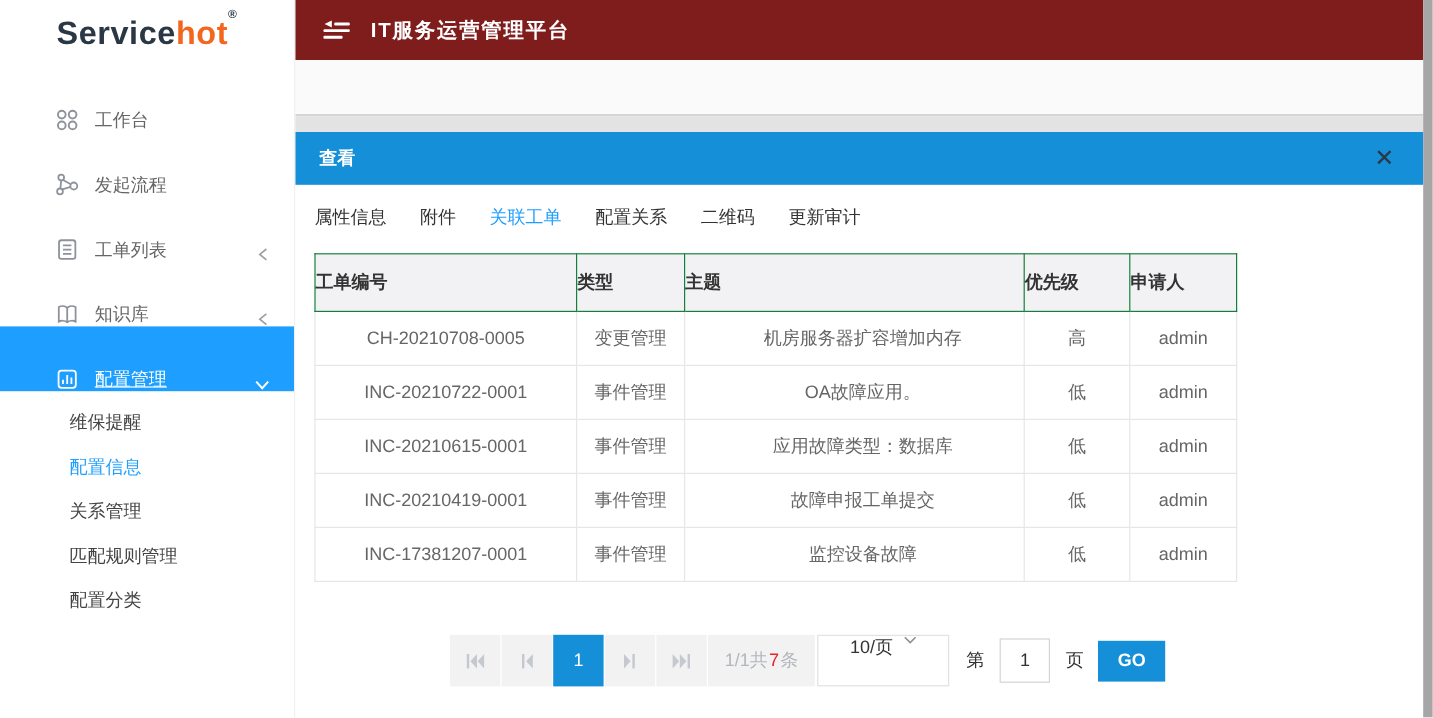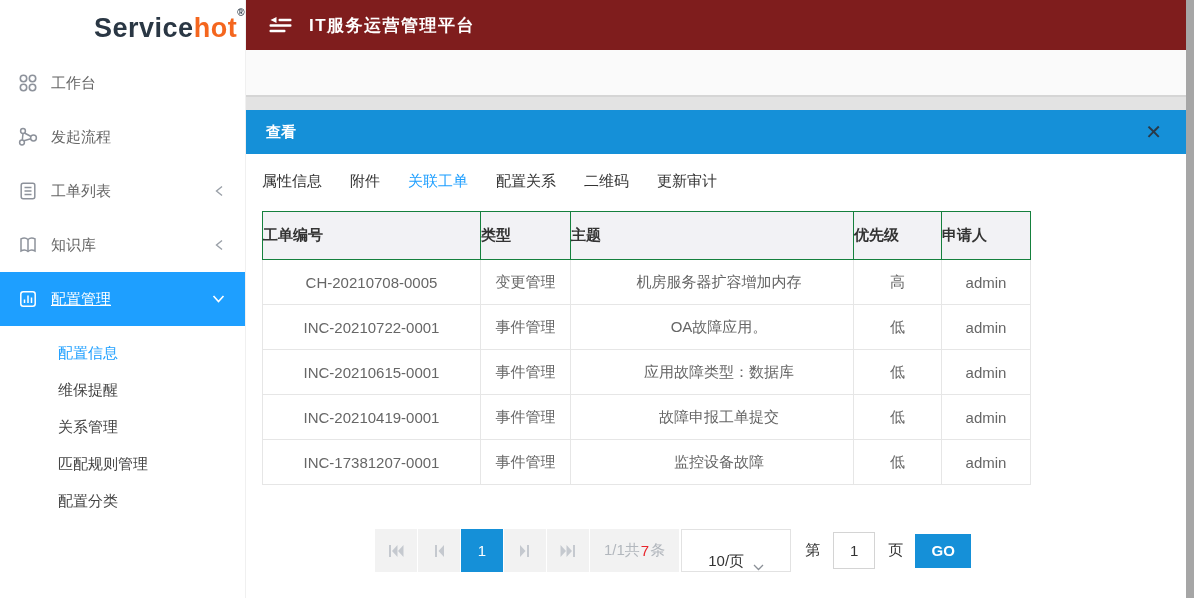--- a/index.html
+++ b/index.html
@@ -15,29 +15,29 @@
     position:absolute; top:0; right:0; width:8px; height:598px;
     background:#a6a6a6; z-index:10;
   }
 
   
   .sidebar {
     position:absolute; left:0; top:0; width:246px; height:598px;
     background:#fff; border-right:1px solid #f0f0f0; z-index:5;
   }
   .logo {
-    height:56px; display:flex; align-items:center; justify-content:flex-end;
+    height:56px; display:flex; align-items:center; justify-content:center;
     font-size:27px; font-weight:bold; letter-spacing:.5px; cursor:pointer;
   }
   .logo .p1 { color:#2a3744; }
   .logo .p2 { color:#f4661e; }
   .logo .reg { font-size:10px; color:#2a3744; align-self:flex-start; margin-top:7px; }
   .nav-item {
-    height:54px; display:flex; align-items:center;
-    padding:0 20px 0 18px; color:#666; font-size:15px; cursor:pointer;
+    height:54px; display:flex; align-items:flex-end;
+    padding:0 20px 0 46px; color:#666; font-size:15px; cursor:pointer;
   }
   .nav-item .ic { width:20px; height:20px; margin-right:13px; flex:0 0 auto; }
   .nav-item .chev { margin-left:auto; }
   .nav-item.active { background:#1e9fff; color:#fff;text-decoration:underline; }
   .subnav { padding:8px 0 4px; }
   .subnav-item {
     height:37px; line-height:37px; padding-left:58px;
     font-size:15px; color:#444; cursor:pointer;
   }
   .subnav-item.active { color:#1e9fff; }
@@ -100,21 +100,21 @@
   .pgbtn.current {
     background:#1590d8; color:#fff; font-size:15px; cursor:default;
   }
   .pginfo {
     height:43px; background:#f2f2f2; display:flex; align-items:center;
     padding:0 14px; color:#b2b7bd; font-size:15px; margin-right:2px;
   }
   .pginfo .red { color:#e8262d; margin:0 1px; }
   .pgsize {
     height:43px; width:110px; background:#fff; border:1px solid #e2e2e2;
-    display:flex; align-items:flex-end; justify-content:center;
+    display:flex; align-items:flex-start; justify-content:center;
     font-size:15px; color:#333; gap:9px; cursor:pointer;
   }
   .jump-label { font-size:15px; color:#333; }
   .jump-pre { margin-left:14px; }
   .jump-input {
     width:42px; height:37px; border:1px solid #d4d4d4; background:#fff;
     text-align:center; font-size:15px; color:#333; margin:0 13px;
     font-family:"Liberation Sans", sans-serif;
   }
   .go-btn {
@@ -190,22 +190,22 @@
         <path d="M6.5 14 V10.5 M10 14 V6.5 M13.5 14 V8.5"></path>
       </g>
     </svg>
     <span>配置管理</span>
     <svg class="chev" width="13" height="10" viewBox="0 0 13 10">
       <polyline points="1.5,2 6.5,7.5 11.5,2" fill="none" stroke="#ffffff" stroke-width="1.6"></polyline>
     </svg>
   </div>
 
   <div class="subnav">
+    <div class="subnav-item">维保提醒</div>
     <div class="subnav-item active">配置信息</div>
-    <div class="subnav-item">维保提醒</div>
     <div class="subnav-item">关系管理</div>
     <div class="subnav-item">匹配规则管理</div>
     <div class="subnav-item">配置分类</div>
   </div>
 
   <div class="nav-gap"></div>
 
 </div>
 
 <div class="main">

